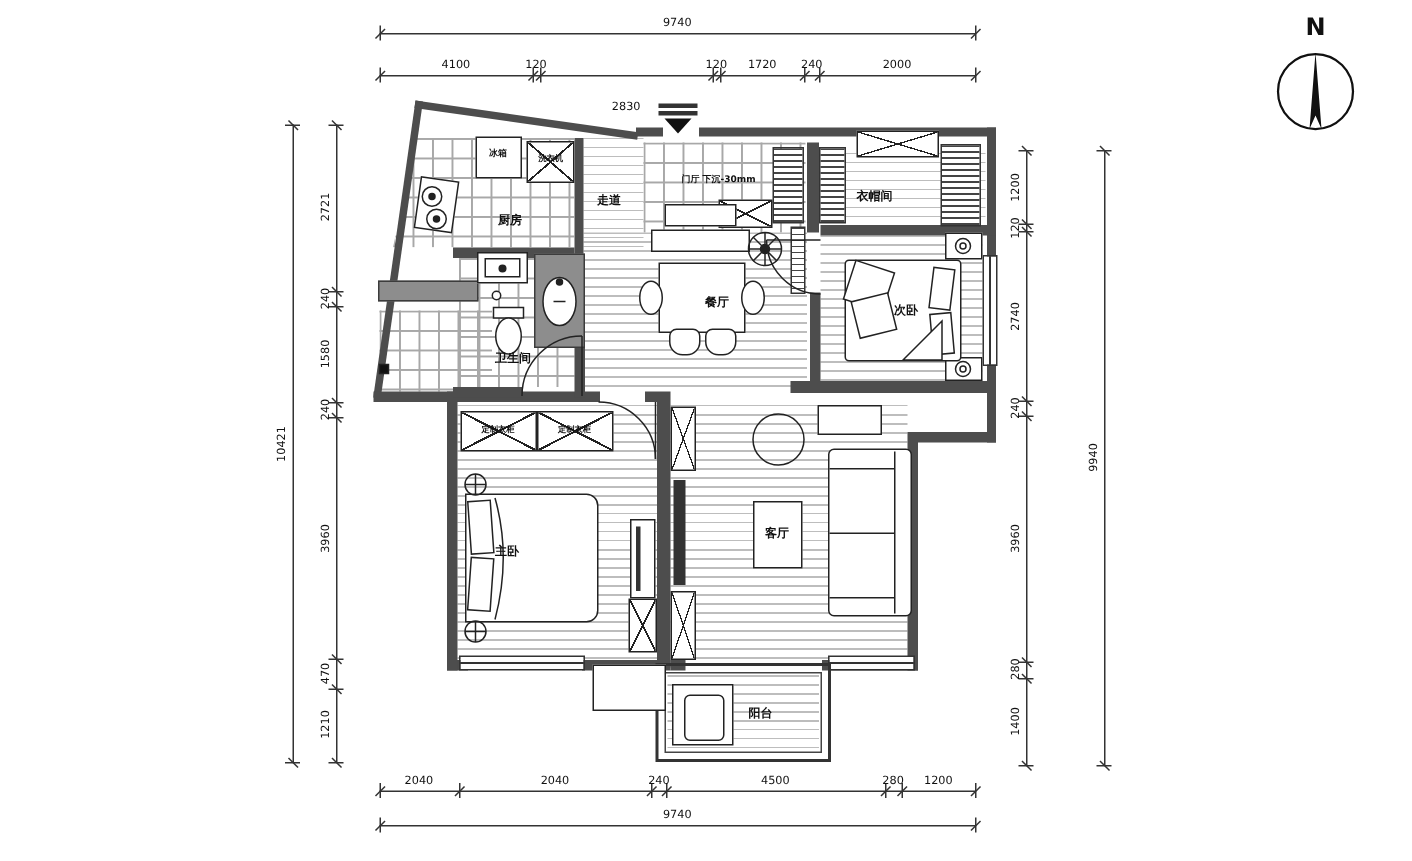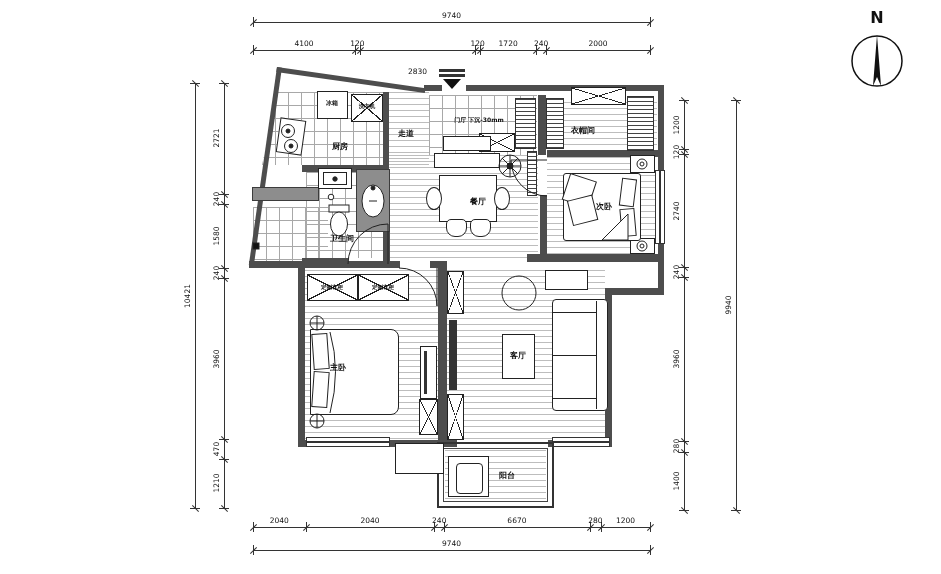--- a/index.html
+++ b/index.html
@@ -262,21 +262,21 @@
       <div class="dimline slash" style="left: 597.088px; top: 527px; width: 9px; height: 1px;"></div>
       <div class="dimline" style="left: 650px; top: 522px; width: 1px; height: 10px;"></div>
       <div class="dimline slash" style="left: 646px; top: 527px; width: 9px; height: 1px;"></div>
       <div class="dimline" style="left: 253px; top: 545px; width: 1px; height: 10px;"></div>
       <div class="dimline slash" style="left: 249px; top: 550px; width: 9px; height: 1px;"></div>
       <div class="dimline" style="left: 650px; top: 545px; width: 1px; height: 10px;"></div>
       <div class="dimline slash" style="left: 646px; top: 550px; width: 9px; height: 1px;"></div>
       <span class="dimlbl" style="left: 279.29px; top: 524px;">2040</span>
       <span class="dimlbl" style="left: 369.98px; top: 524px;">2040</span>
       <span class="dimlbl" style="left: 439.272px; top: 524px;">240</span>
-      <span class="dimlbl" style="left: 516.919px; top: 524px;">6670</span>
+      <span class="dimlbl" style="left: 516.919px; top: 524px;">4500</span>
       <span class="dimlbl" style="left: 595.382px; top: 524px;">280</span>
       <span class="dimlbl" style="left: 625.544px; top: 524px;">1200</span>
       <span class="dimlbl" style="left: 451.5px; top: 547px;">9740</span>
       <div class="dimline" style="left: 224px; top: 83px; width: 1px; height: 425px;"></div>
       <div class="dimline" style="left: 195px; top: 83px; width: 1px; height: 425px;"></div>
       <div class="dimline" style="left: 219px; top: 83px; width: 10px; height: 1px;"></div>
       <div class="dimline slash" style="left: 224px; top: 79px; width: 1px; height: 9px;"></div>
       <div class="dimline" style="left: 219px; top: 193.971px; width: 10px; height: 1px;"></div>
       <div class="dimline slash" style="left: 224px; top: 189.971px; width: 1px; height: 9px;"></div>
       <div class="dimline" style="left: 219px; top: 203.759px; width: 10px; height: 1px;"></div>

